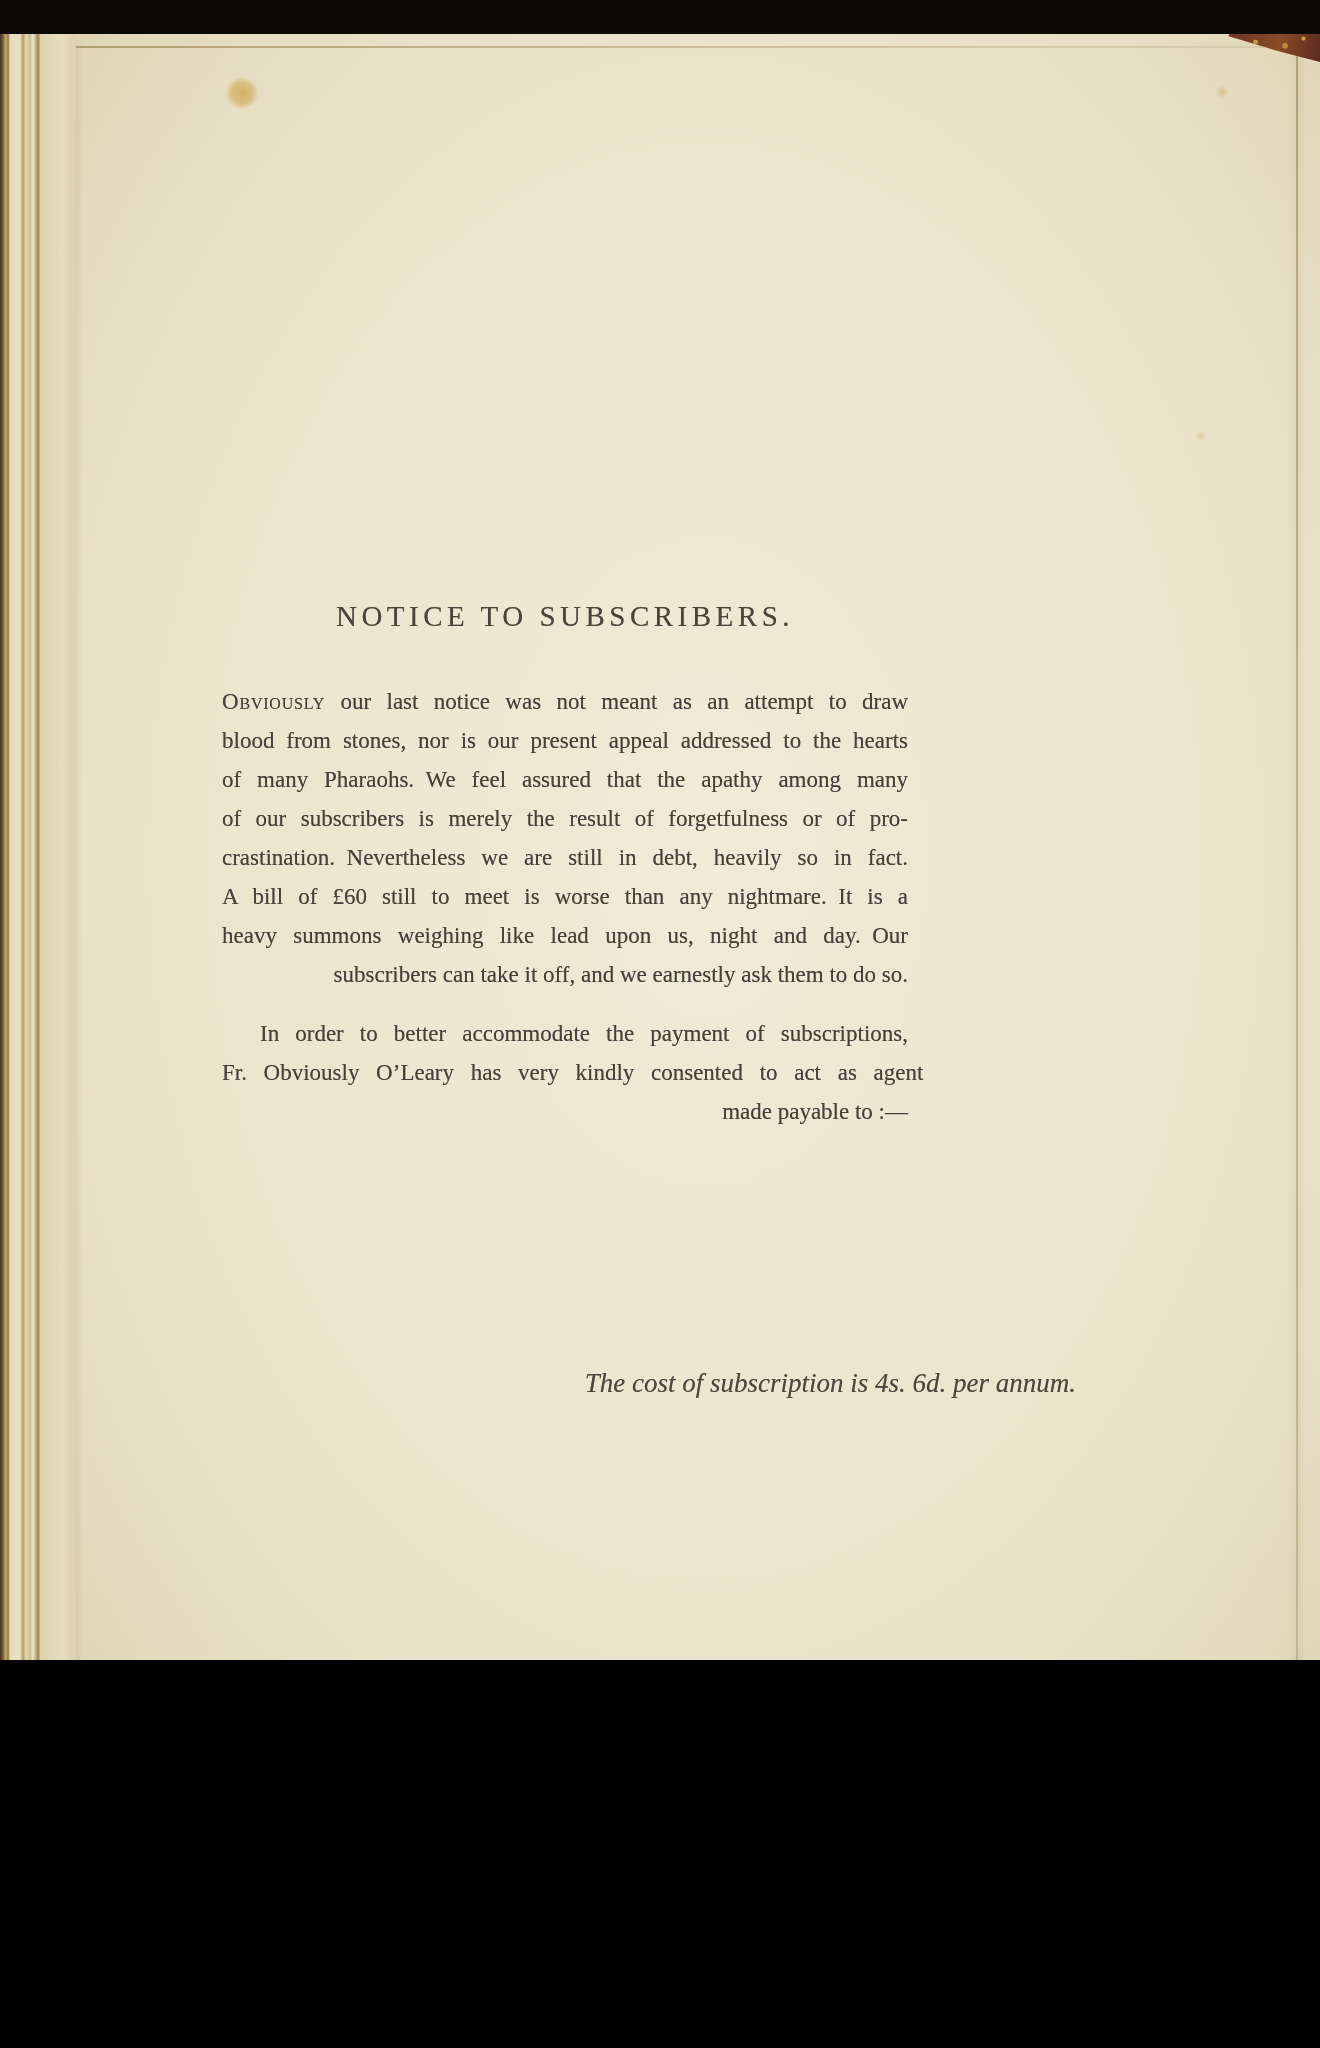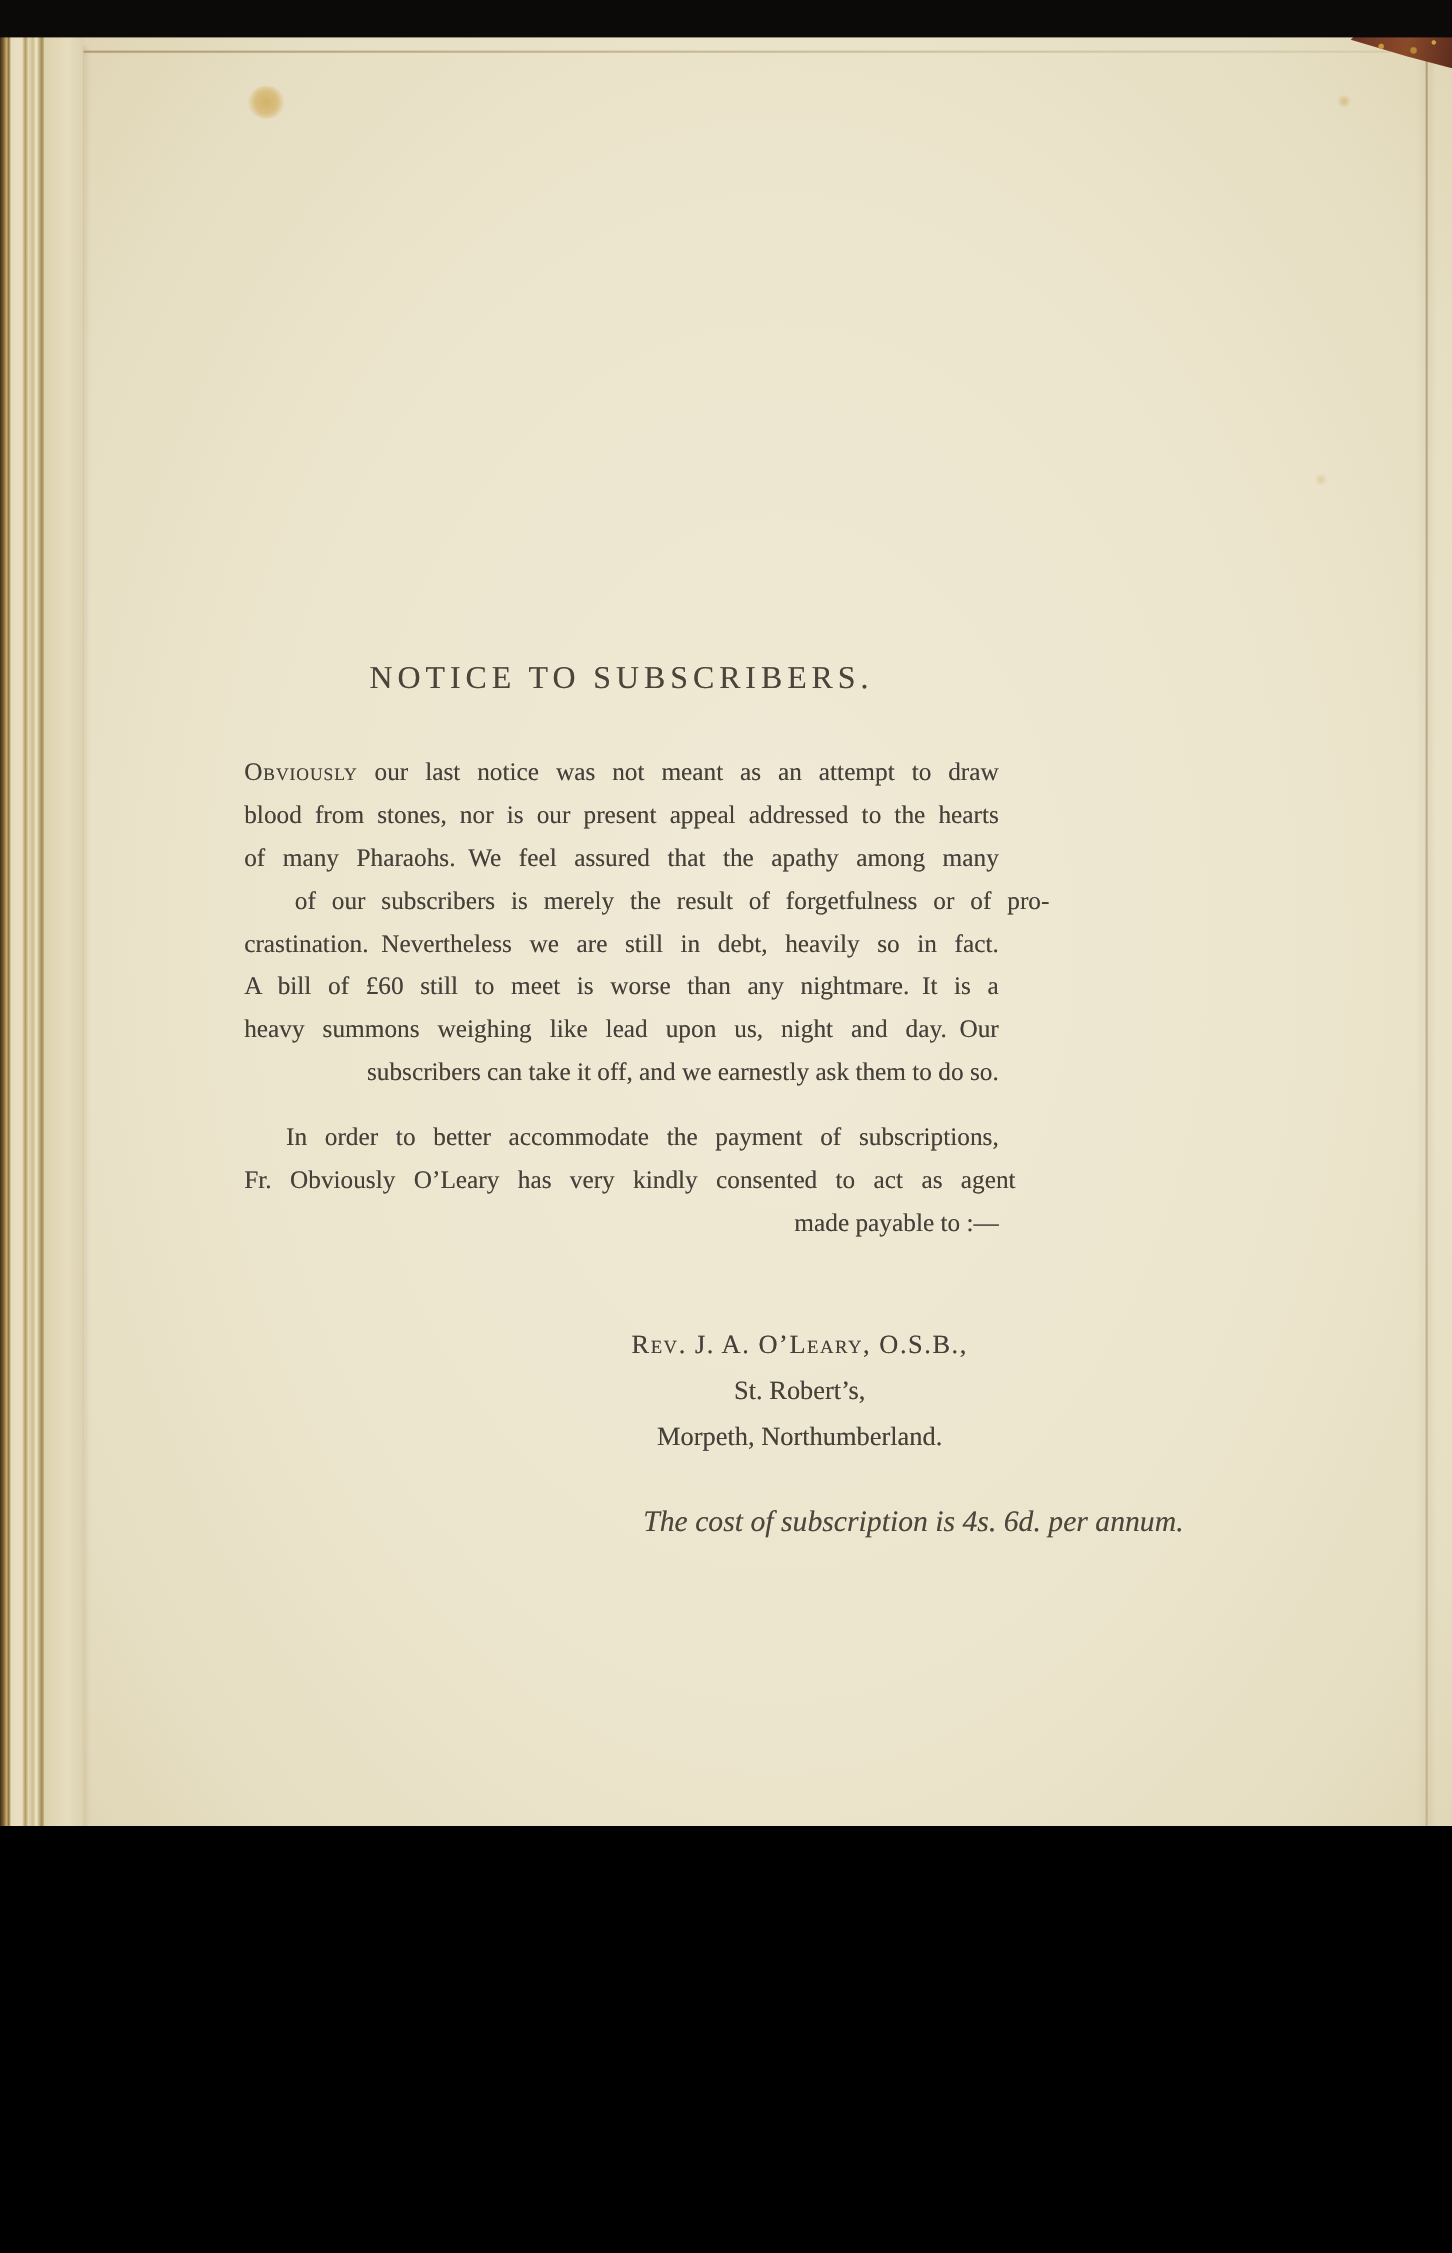--- a/index.html
+++ b/index.html
@@ -96,38 +96,33 @@
     <div class="stain s2"></div>
     <div class="stain s3"></div>
     <div class="stain s4"></div>
 
     <h1 class="title">NOTICE TO SUBSCRIBERS.</h1>
 
     <div class="para p1 ink">
       <div class="jline" style="word-spacing: 9.61506px;"><span class="ls"><span class="lead-caps">Obviously</span><span> our last notice was not meant as an attempt to draw</span></span></div>
       <div class="jline" style="word-spacing: 6.15483px;"><span class="ls">blood from stones, nor is our present appeal addressed to the hearts</span></div>
       <div class="jline" style="word-spacing: 10.1458px;"><span class="ls">of many Pharaohs. We feel assured that the apathy among many</span></div>
-      <div class="jline" style="word-spacing: 8.69034px; margin-left: 46px;"><span class="ls">of our subscribers is merely the result of forgetfulness or of pro-</span></div>
+      <div class="jline" style="word-spacing: 8.69034px;"><span class="ls">of our subscribers is merely the result of forgetfulness or of pro-</span></div>
       <div class="jline" style="word-spacing: 10.224px;"><span class="ls">crastination. Nevertheless we are still in debt, heavily so in fact.</span></div>
       <div class="jline" style="word-spacing: 9.33053px;"><span class="ls">A bill of £60 still to meet is worse than any nightmare. It is a</span></div>
       <div class="jline" style="word-spacing: 10.592px;"><span class="ls">heavy summons weighing like lead upon us, night and day. Our</span></div>
       <div class="line"><span class="ls">subscribers can take it off, and we earnestly ask them to do so.</span></div>
     </div>
 
     <div class="para p2 ink">
       <div class="jline indent" style="word-spacing: 10.3438px;"><span class="ls">In order to better accommodate the payment of subscriptions,</span></div>
       <div class="jline" style="word-spacing: 10.9203px;"><span class="ls">Fr. Obviously O’Leary has very kindly consented to act as agent</span></div>
       <div class="line"><span class="ls">made payable to :—</span></div>
     </div>
 
-    <div class="address ink">
-      <div class="aline smallcaps">Rev. J. A. O’Leary, O.S.B.,</div>
-      <div class="aline">St. Robert’s,</div>
-      <div class="aline">Morpeth, Northumberland.</div>
-    </div>
 
     <div class="cost">The cost of subscription is 4s. 6d. per annum.</div>
 
     <div class="pencil">
       <div class="pA">A.</div>
       <div class="p59">59</div>
       <div class="ptail"></div>
     </div>
   </div>
 

